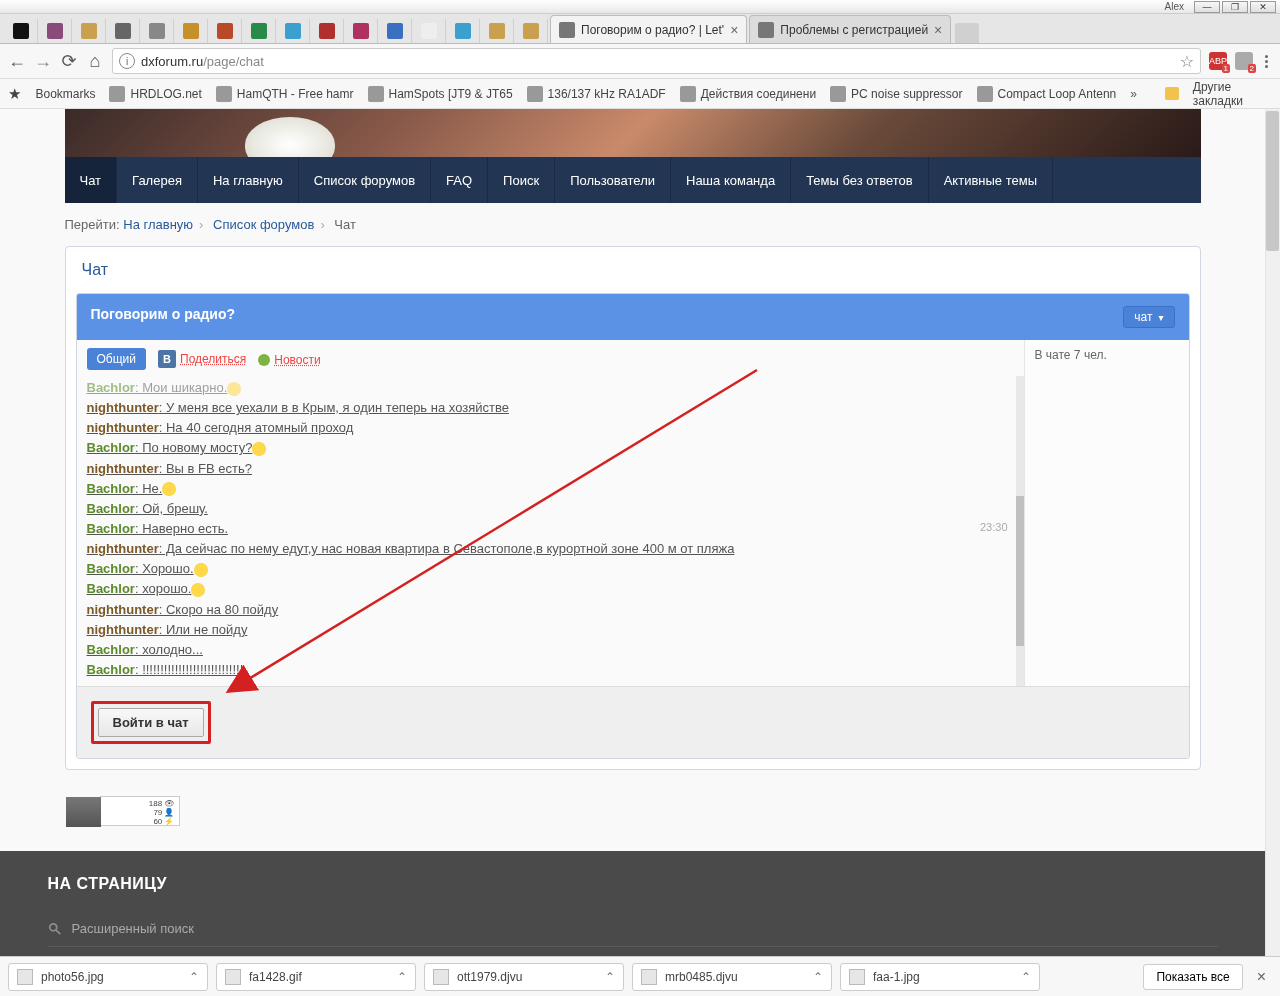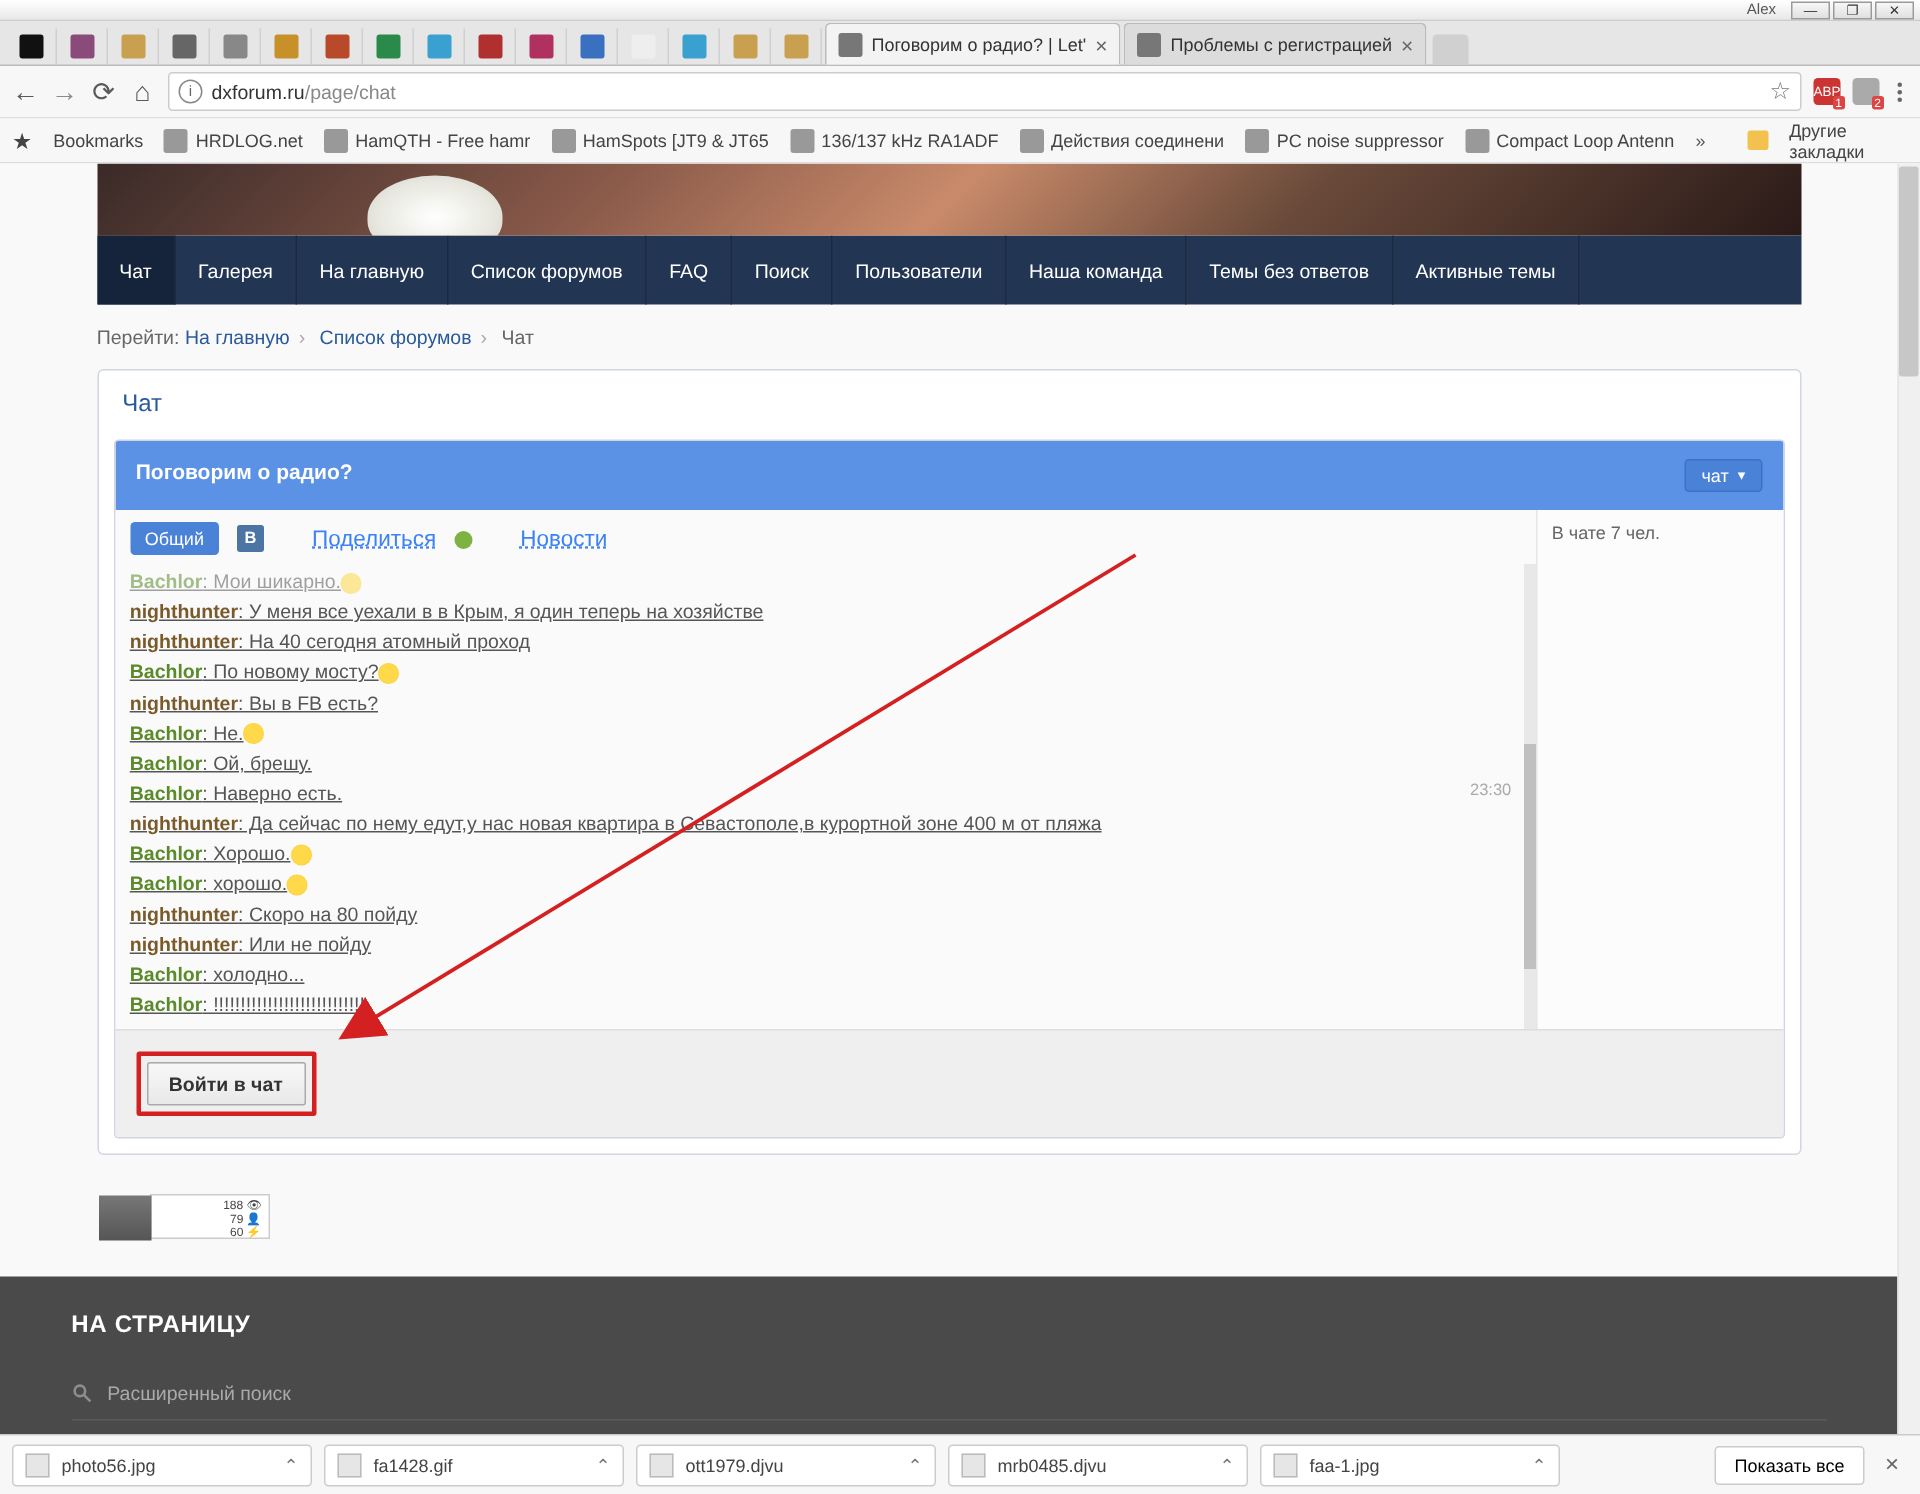--- a/index.html
+++ b/index.html
@@ -68,21 +68,21 @@
 .chat-outer{border:1px solid #cfd6e0;border-radius:3px;margin:0 10px 10px;overflow:hidden;}
 .chat-blue{background:#5b92e5;color:#fff;padding:12px 14px;display:flex;align-items:flex-start;justify-content:space-between;font-weight:bold;font-size:14px;}
 .chat-dd{background:#4a82d8;border:1px solid #3a72c8;border-radius:3px;padding:3px 10px;font-size:12px;color:#fff;display:flex;align-items:center;gap:6px;font-weight:normal;}
 .chat-dd::after{content:"▾";font-size:10px;}
 
 .chat-body{display:flex;background:#fafafa;}
 .chat-main{flex:1;position:relative;}
 .chat-tabs{display:flex;align-items:center;gap:12px;padding:8px 10px;}
 .chat-tab-btn{background:#4a82d8;color:#fff;font-size:12px;padding:4px 10px;border-radius:3px;}
 .vk-btn{width:18px;height:18px;background:#4c75a3;color:#fff;display:flex;align-items:center;justify-content:center;font-size:11px;font-weight:bold;border-radius:2px;}
-.chat-link{color:#3b82f6;font-size:15px;text-decoration:underline dotted;margin-left:28px;}
+.chat-link{color:#ef4444;font-size:12px;text-decoration:underline dotted;}
 .chat-link-icon{width:12px;height:12px;background:#7cb342;border-radius:50%;display:inline-block;margin-right:4px;vertical-align:middle;}
 
 .msgs{padding:0 10px 6px;position:relative;}
 .msg{font-size:13px;line-height:1.55;color:#555;text-decoration:underline;}
 .user-a{color:#5a8a2a;font-weight:bold;}
 .user-b{color:#7a5a2a;font-weight:bold;}
 .emo{display:inline-block;width:14px;height:14px;background:radial-gradient(circle,#ffd94a 60%,#e6b800);border-radius:50%;vertical-align:middle;position:relative;}
 .timestamp{position:absolute;right:16px;color:#aaa;font-size:11px;}
 
 .chat-vscroll{width:8px;background:#e8e8e8;position:absolute;right:0;top:36px;bottom:0;}

